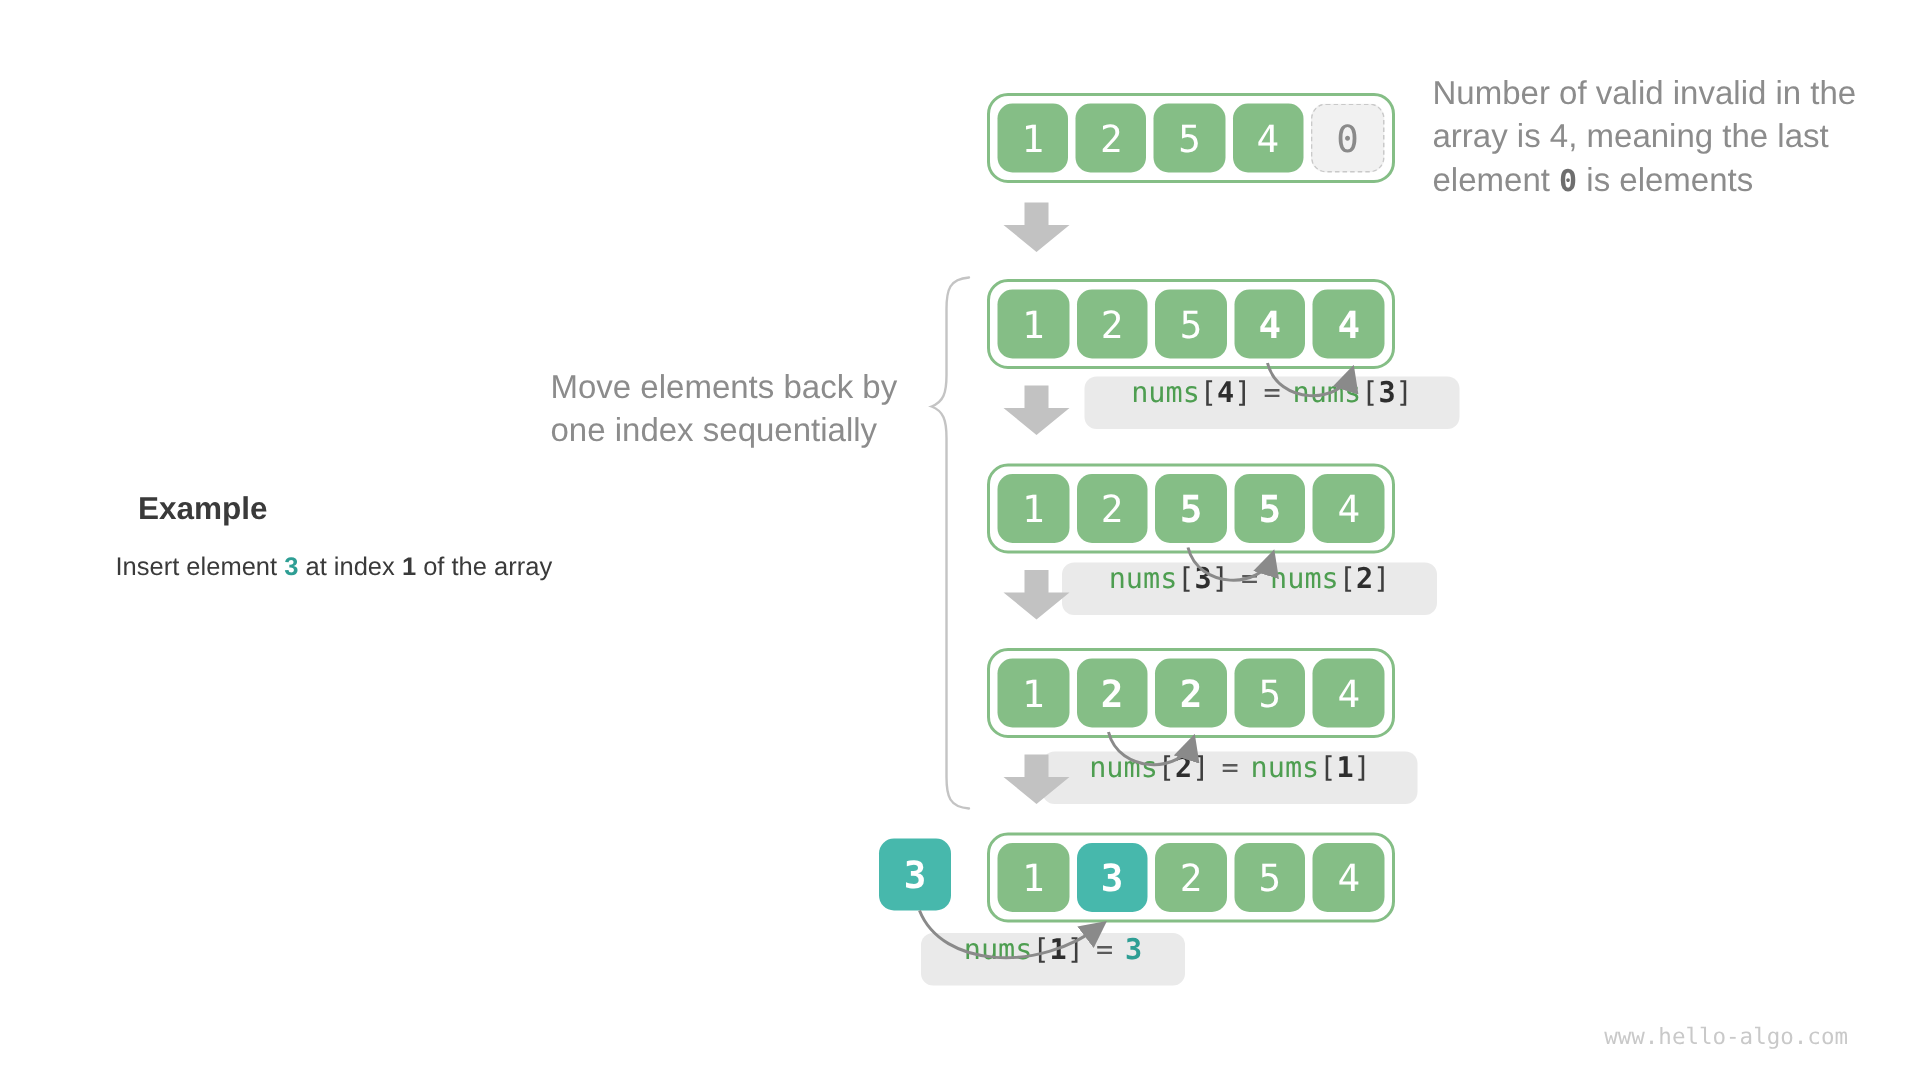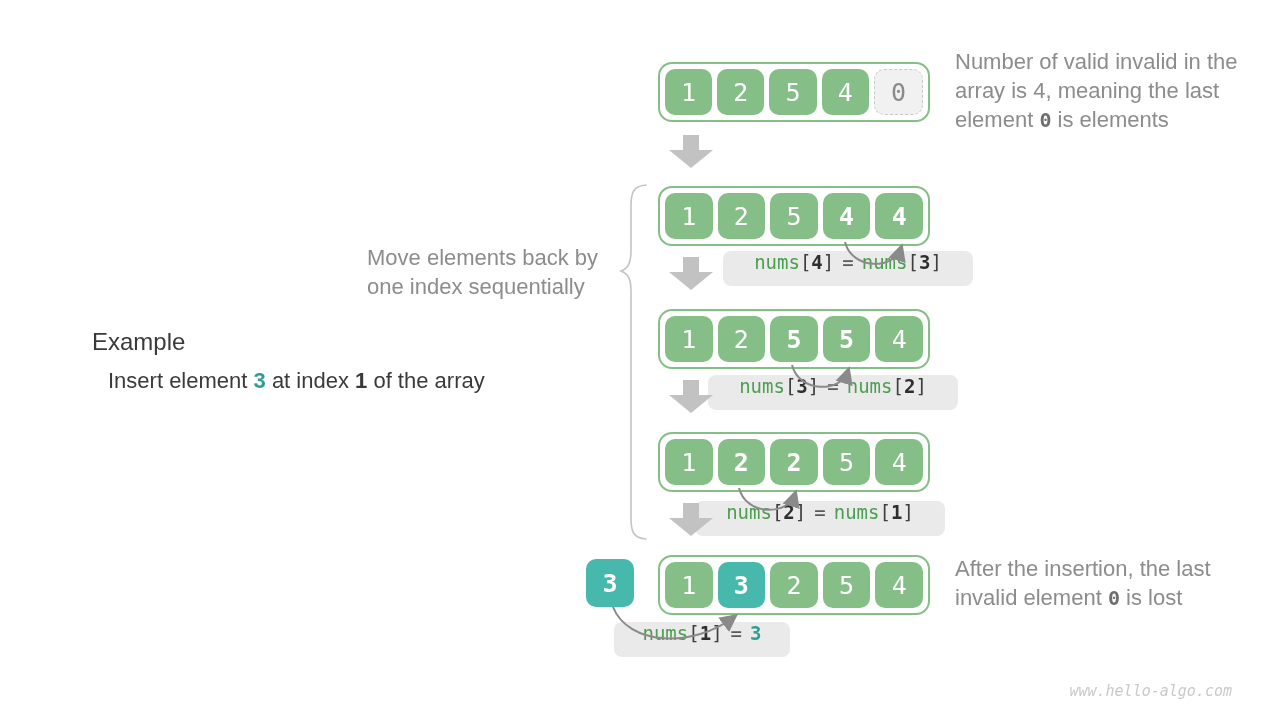--- a/index.html
+++ b/index.html
@@ -40,45 +40,44 @@
   .code-label .fn  { color:#4E9E51; }
   .code-label .num { color:#2E2E2E; font-weight:bold; }
   .code-label .eq  { color:#5A5A5A; margin:0 8px; }
   .code-label .tealv { color:#2E9E94; font-weight:bold; }
 
   
   .note { position:absolute; color:#8C8C8C; font-size:22px; line-height:29px; }
   .note .mono0 { font-family:"DejaVu Sans Mono", monospace; font-weight:bold;
                  color:#6E6E6E; font-size:20px; }
   .example-title { position:absolute; left:92px; top:328px; color:#3A3A3A;
-                   font-size:24px; font-weight:normal; }
-  .example-line  { position:absolute; left:108px; top:368px; color:#3A3A3A;
-                   font-size:22px; }
+                   font-size:21px; font-weight:bold; }
+  .example-line  { position:absolute; left:77px; top:368px; color:#3A3A3A;
+                   font-size:17px; }
   .example-line .v-teal { color:#2E9E94; font-weight:bold; }
   .example-line .v-bold { font-weight:bold; }
   .watermark { position:absolute; right:48px; bottom:20px; color:#C9C9C9;
-               font-family:"DejaVu Sans Mono", monospace; font-size:15px;font-style:italic; }
+               font-family:"DejaVu Sans Mono", monospace; font-size:15px; }
 
   
   .overlay { position:absolute; left:0; top:0; width:1280px; height:720px;
              z-index:5; pointer-events:none; }
 </style>
 </head>
 <body>
 
 <div class="stage">
 
   <div class="example-title">Example</div>
   <div class="example-line"><span>Insert element </span><span class="v-teal">3</span><span> at index </span><span class="v-bold">1</span><span> of the array</span></div>
 
   <div class="note" style="left:955px; top:47px; width:305px;"><span>Number of valid invalid in the array is 4, meaning the last element </span><span class="mono0">0</span><span> is elements</span></div>
 
   <div class="note" style="left:352px; top:243px; width:265px;margin-left:15px;">Move elements back by one index sequentially</div>
 
-  <div class="note" style="left:955px; top:554px; width:305px;"><span>After the insertion, the last invalid element </span><span class="mono0">0</span><span> is lost</span></div>
 
   <div class="arr" style="top:62px;">
     <div class="cell">1</div>
     <div class="cell">2</div>
     <div class="cell">5</div>
     <div class="cell">4</div>
     <div class="cell invalid">0</div>
   </div>
 
   <div class="arr" style="top:186px;">

